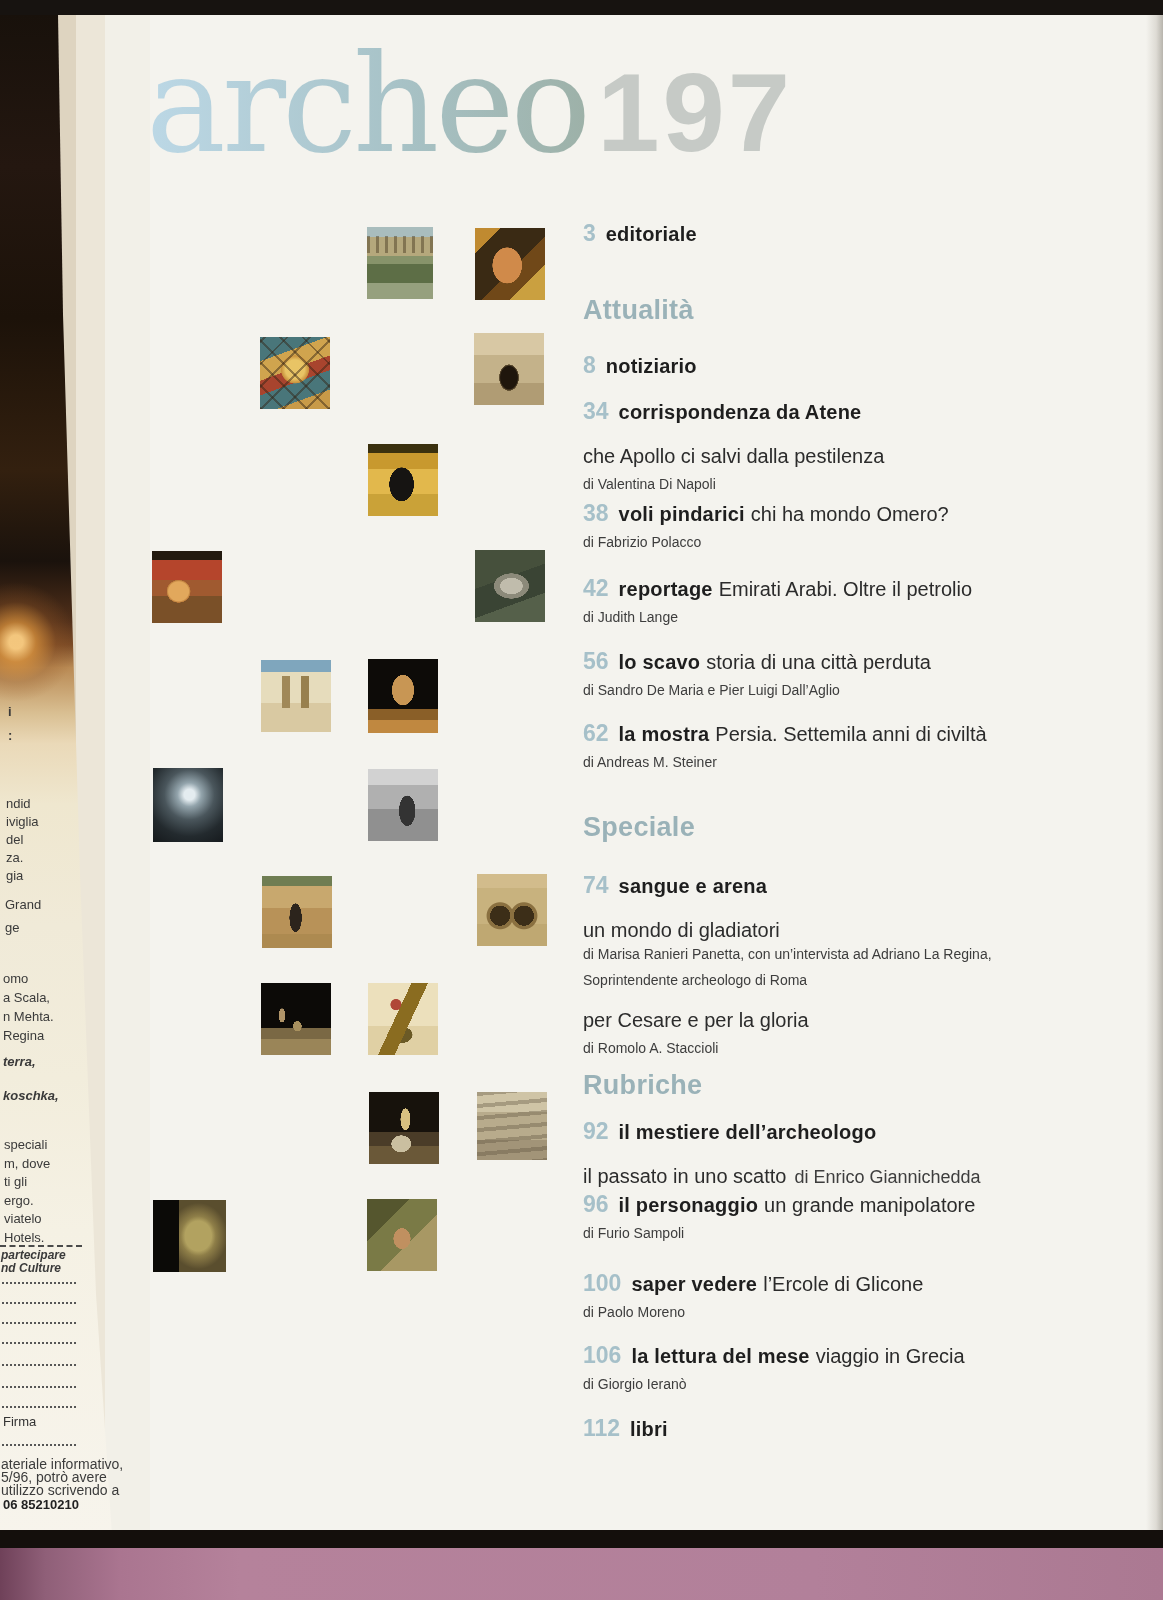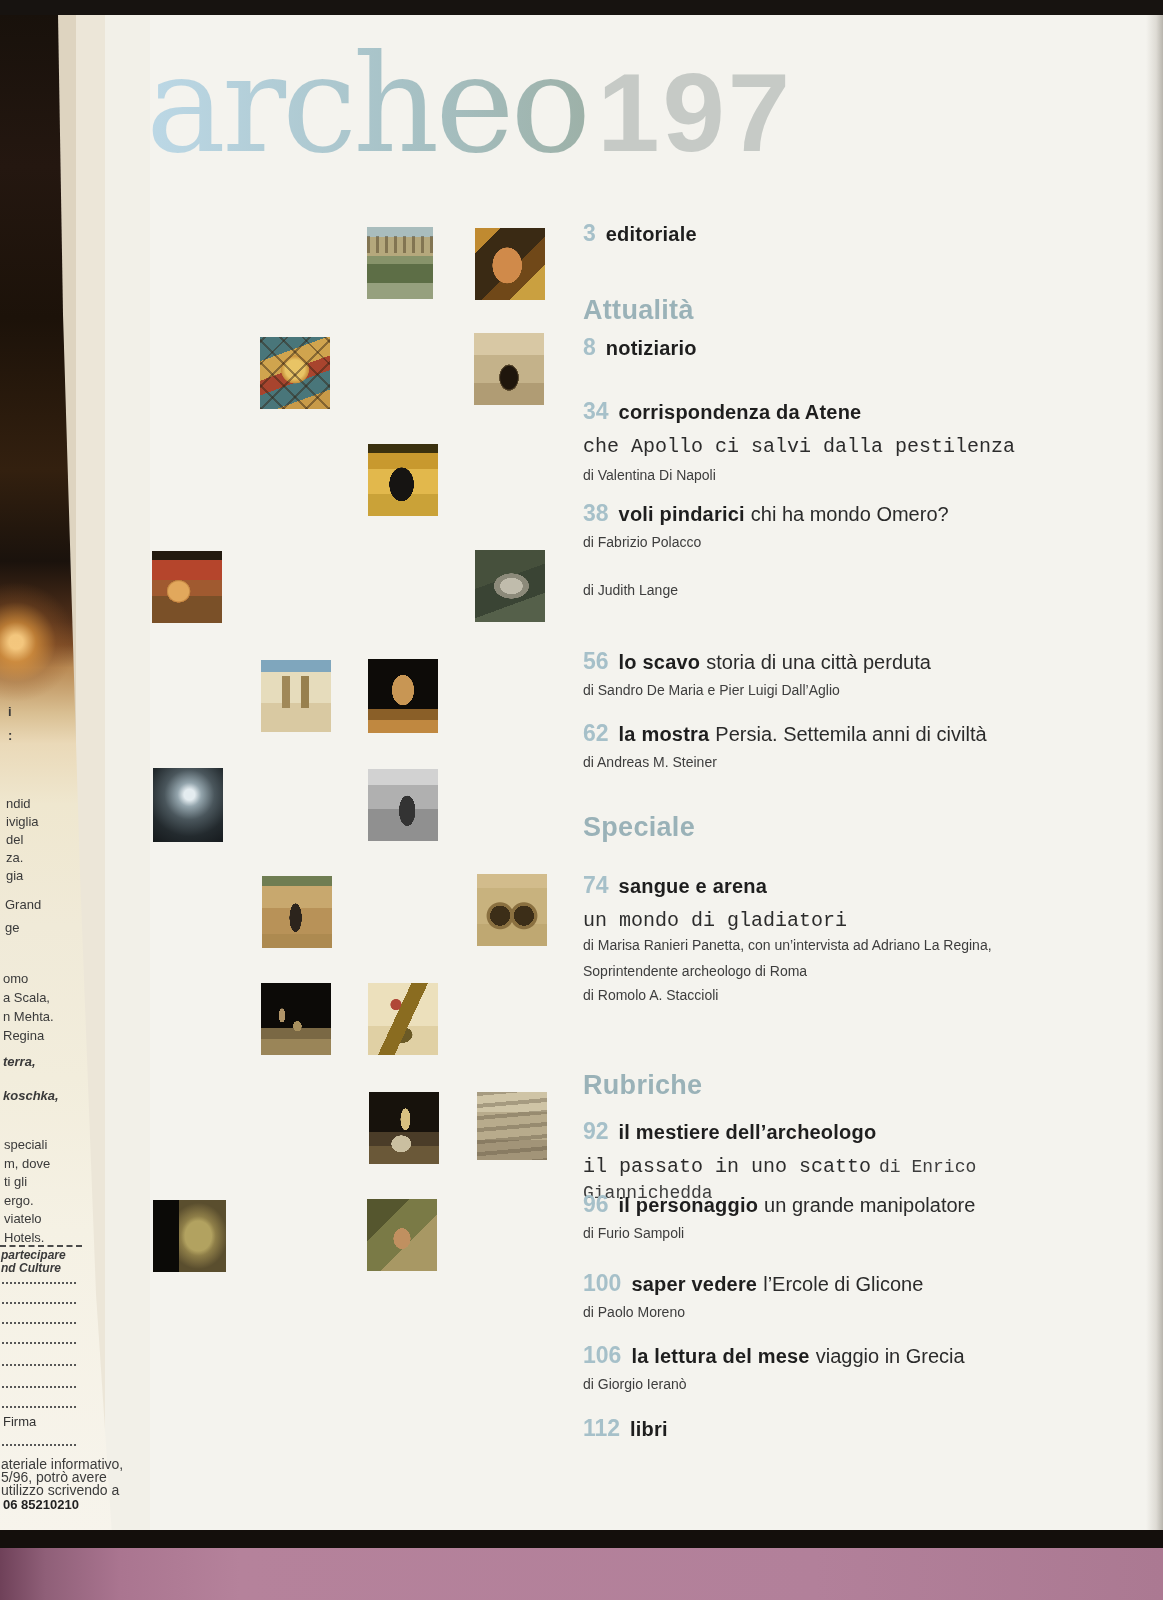--- a/index.html
+++ b/index.html
@@ -99,27 +99,27 @@
         radial-gradient(ellipse 22% 26% at 50% 55%,#c09060 0 55%,rgba(0,0,0,0) 56%),
         linear-gradient(135deg,#55562e 0 30%,#7a7a46 30% 60%,#a89864 60% 100%);}
 
   
   .toc{position:absolute;left:583px;top:0;width:510px;z-index:6;}
   .toc-item,.toc-heading{position:absolute;left:0;width:510px;}
   .toc-line1{font-size:20px;line-height:26px;color:#2a2a2a;}
   .toc-num{font-weight:bold;font-size:23px;color:#a6c0c9;margin-right:10px;}
   .toc-bold{font-weight:bold;color:#1e1e1e;letter-spacing:.2px;}
   .toc-reg{margin-left:6px;color:#2b2b2b;}
-  .toc-sub{font-size:20px;line-height:26px;color:#2c2c2c;margin-top:9px;font-family:Liberation Mono, monospace;}
+  .toc-sub{font-size:20px;line-height:26px;color:#2c2c2c;margin-top:18px;}
   .toc-author{font-size:14px;line-height:18px;color:#3d3d3d;margin-top:6px;}
   .toc-author.tight{margin-top:2px;}
   .toc-author.spaced{margin-top:8px;}
   .toc-sub-author{font-size:18px;color:#3d3d3d;margin-left:8px;}
   .toc-heading{font-weight:bold;font-size:27px;color:#9ab2b8;letter-spacing:.3px;}
-  .e-edit{top:220px}.h-att{top:295px}.e-8{top:334px}.e-34{top:398px}.e-38{top:500px}
+  .e-edit{top:220px}.h-att{top:295px}.e-8{top:352px}.e-34{top:398px}.e-38{top:500px}
   .e-42{top:575px}.e-56{top:648px}.e-62{top:720px}.h-spe{top:812px}.e-74{top:872px}
   .h-rub{top:1070px}.e-92{top:1118px}.e-96{top:1191px}.e-100{top:1270px}.e-106{top:1342px}.e-112{top:1415px}
 
   
   .frag{position:absolute;z-index:4;font-size:13px;line-height:18px;color:#3a3a3a;white-space:pre-line;}
   .f-a{left:8px;top:700px;font-weight:bold;line-height:24px;}
   .f-b{left:6px;top:782px;margin-top:13px;}
   .f-c{left:5px;top:893px;line-height:23px;}
   .f-d{left:3px;top:969px;line-height:19px;}
   .f-e{left:3px;top:1053px;font-weight:bold;line-height:17px;font-style:italic;}
@@ -185,40 +185,42 @@
       <div class="toc-sub">che Apollo ci salvi dalla pestilenza</div>
       <div class="toc-author">di Valentina Di Napoli</div>
     </div>
 
     <div class="toc-item e-38">
       <div class="toc-line1"><span class="toc-num">38</span><span class="toc-bold">voli pindarici</span><span class="toc-reg">chi ha mondo Omero?</span></div>
       <div class="toc-author">di Fabrizio Polacco</div>
     </div>
 
     <div class="toc-item e-42">
+      <div class="toc-line1"><span class="toc-num">42</span><span class="toc-bold">reportage</span><span class="toc-reg">Emirati Arabi. Oltre il petrolio</span></div>
       <div class="toc-author">di Judith Lange</div>
     </div>
 
     <div class="toc-item e-56">
       <div class="toc-line1"><span class="toc-num">56</span><span class="toc-bold">lo scavo</span><span class="toc-reg">storia di una città perduta</span></div>
       <div class="toc-author">di Sandro De Maria e Pier Luigi Dall’Aglio</div>
     </div>
 
     <div class="toc-item e-62">
       <div class="toc-line1"><span class="toc-num">62</span><span class="toc-bold">la mostra</span><span class="toc-reg">Persia. Settemila anni di civiltà</span></div>
       <div class="toc-author">di Andreas M. Steiner</div>
     </div>
 
     <div class="toc-heading h-spe">Speciale</div>
 
     <div class="toc-item e-74">
       <div class="toc-line1"><span class="toc-num">74</span><span class="toc-bold">sangue e arena</span></div>
       <div class="toc-sub">un mondo di gladiatori</div>
       <div class="toc-author tight">di Marisa Ranieri Panetta, con un’intervista ad Adriano La Regina,</div>
       <div class="toc-author spaced">Soprintendente archeologo di Roma</div>
+      <div class="toc-sub">per Cesare e per la gloria</div>
       <div class="toc-author">di Romolo A. Staccioli</div>
     </div>
 
     <div class="toc-heading h-rub">Rubriche</div>
 
     <div class="toc-item e-92">
       <div class="toc-line1"><span class="toc-num">92</span><span class="toc-bold">il mestiere dell’archeologo</span></div>
       <div class="toc-sub"><span>il passato in uno scatto</span><span class="toc-sub-author">di Enrico Giannichedda</span></div>
     </div>
 

